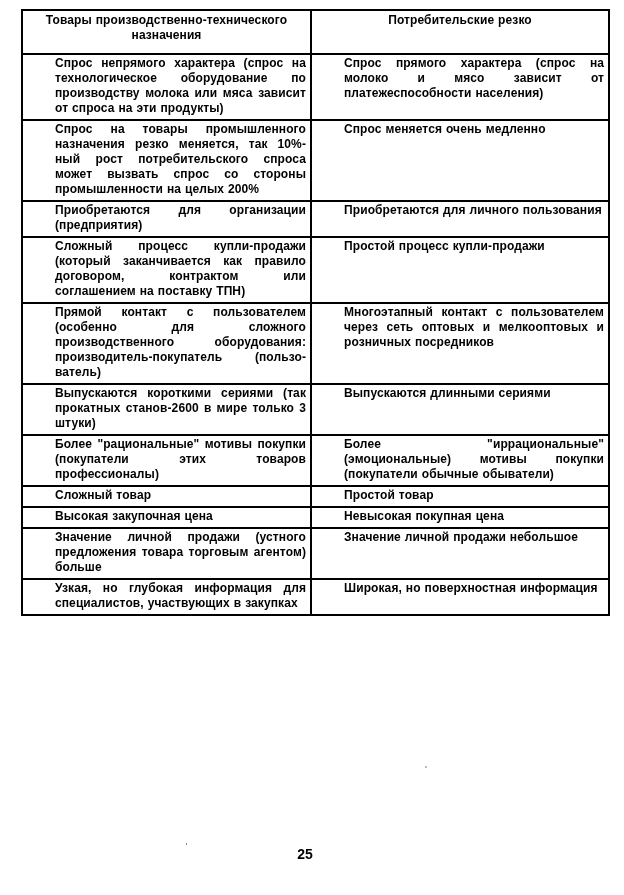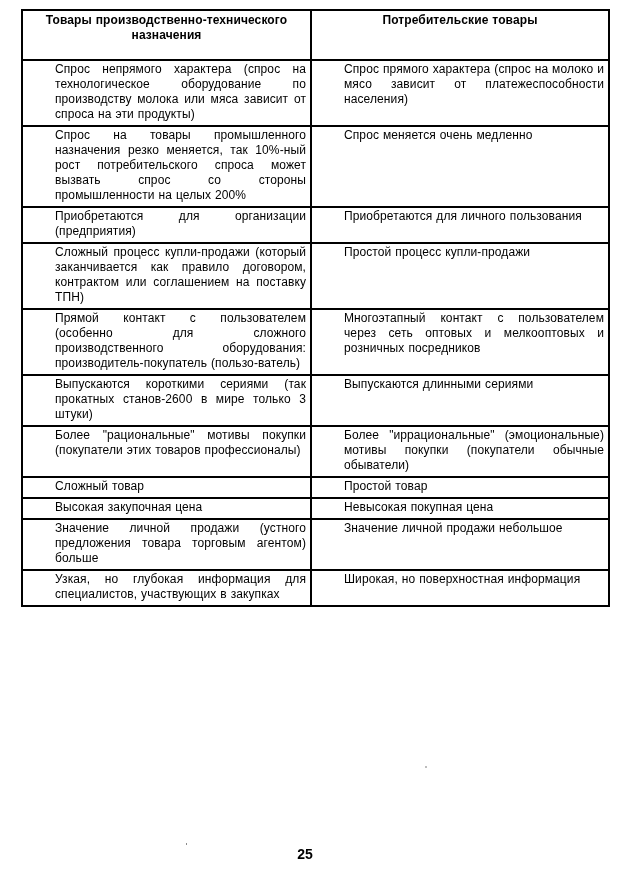--- a/index.html
+++ b/index.html
@@ -33,25 +33,25 @@
     padding: 1px 4px 3px 4px;
     font-size: 12px;
     line-height: 15px;
     letter-spacing: 0.1px;
     word-spacing: 0.5px;
   }
   table.cmp th {
     font-weight: bold;
     text-align: center;
     padding-top: 2px;
-    padding-bottom: 16px;
+    padding-bottom: 10px;
   }
   table.cmp td {
     text-align: justify;
-    font-weight: 400;
+    font-weight: 700;
     padding-left: 32px;
   }
   .page-number {
     position: absolute;
     left: 0;
     right: 14px;
     top: 846px;
     text-align: center;
     font-size: 14px;
     font-weight: bold;
@@ -71,21 +71,21 @@
 <div class="page">
 
   <table class="cmp">
     <colgroup>
       <col class="c1">
       <col class="c2">
     </colgroup>
     <thead>
       <tr>
         <th>Товары производственно-технического назначения</th>
-        <th>Потребительские товары</th>
+        <th>Потребительские резко</th>
       </tr>
     </thead>
     <tbody>
       <tr>
         <td>Спрос непрямого характера (спрос на технологическое оборудование по производству молока или мяса зависит от спроса на эти продукты)</td>
         <td>Спрос прямого характера (спрос на молоко и мясо зависит от платежеспособности населения)</td>
       </tr>
       <tr>
         <td>Спрос на товары промышленного назначения резко меняется, так 10%-ный рост потребительского спроса может вызвать спрос со стороны промышленности на целых 200%</td>
         <td>Спрос меняется очень медленно</td>

